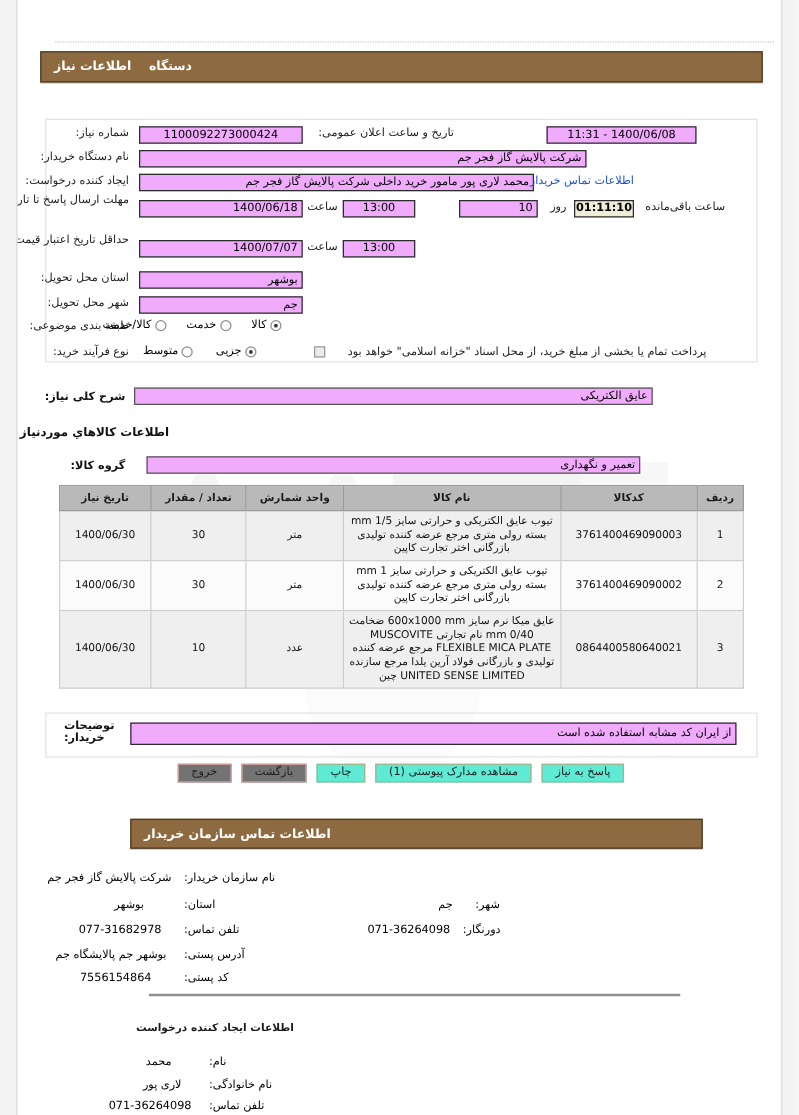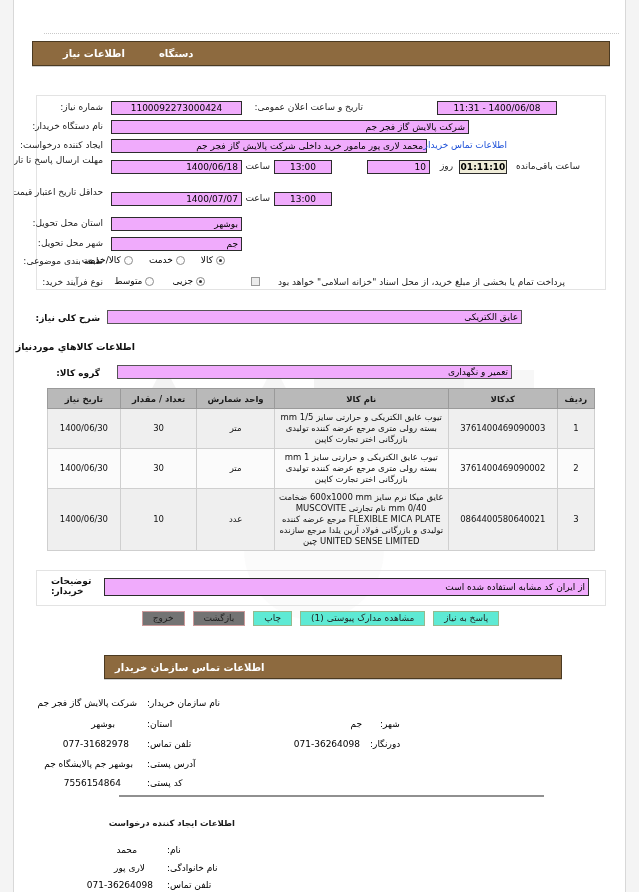--- a/index.html
+++ b/index.html
@@ -42,21 +42,21 @@
     border:1px solid #4b3a22;
     box-sizing:border-box;
     color:#ffffff;
     font-size:10px;
     font-weight:bold;
     display:flex;align-items:center;
     padding:0 10px;
     box-shadow:0 1px 0 rgba(0,0,0,.18);
   }
   .barhead .tabs{display:flex;gap:14px;}
-  .barhead .tab{white-space:nowrap;margin-left:20px;}
+  .barhead .tab{white-space:nowrap;}
   #need-info-header{left:18px;top:41px;width:578px;height:25px;}
   #contact-header{left:90px;top:655px;width:458px;height:24px;}
 
   
   .panel{
     position:absolute;
     border:1px solid #e3e3e3;
     background:rgba(255,255,255,.0);
     box-sizing:border-box;
   }

